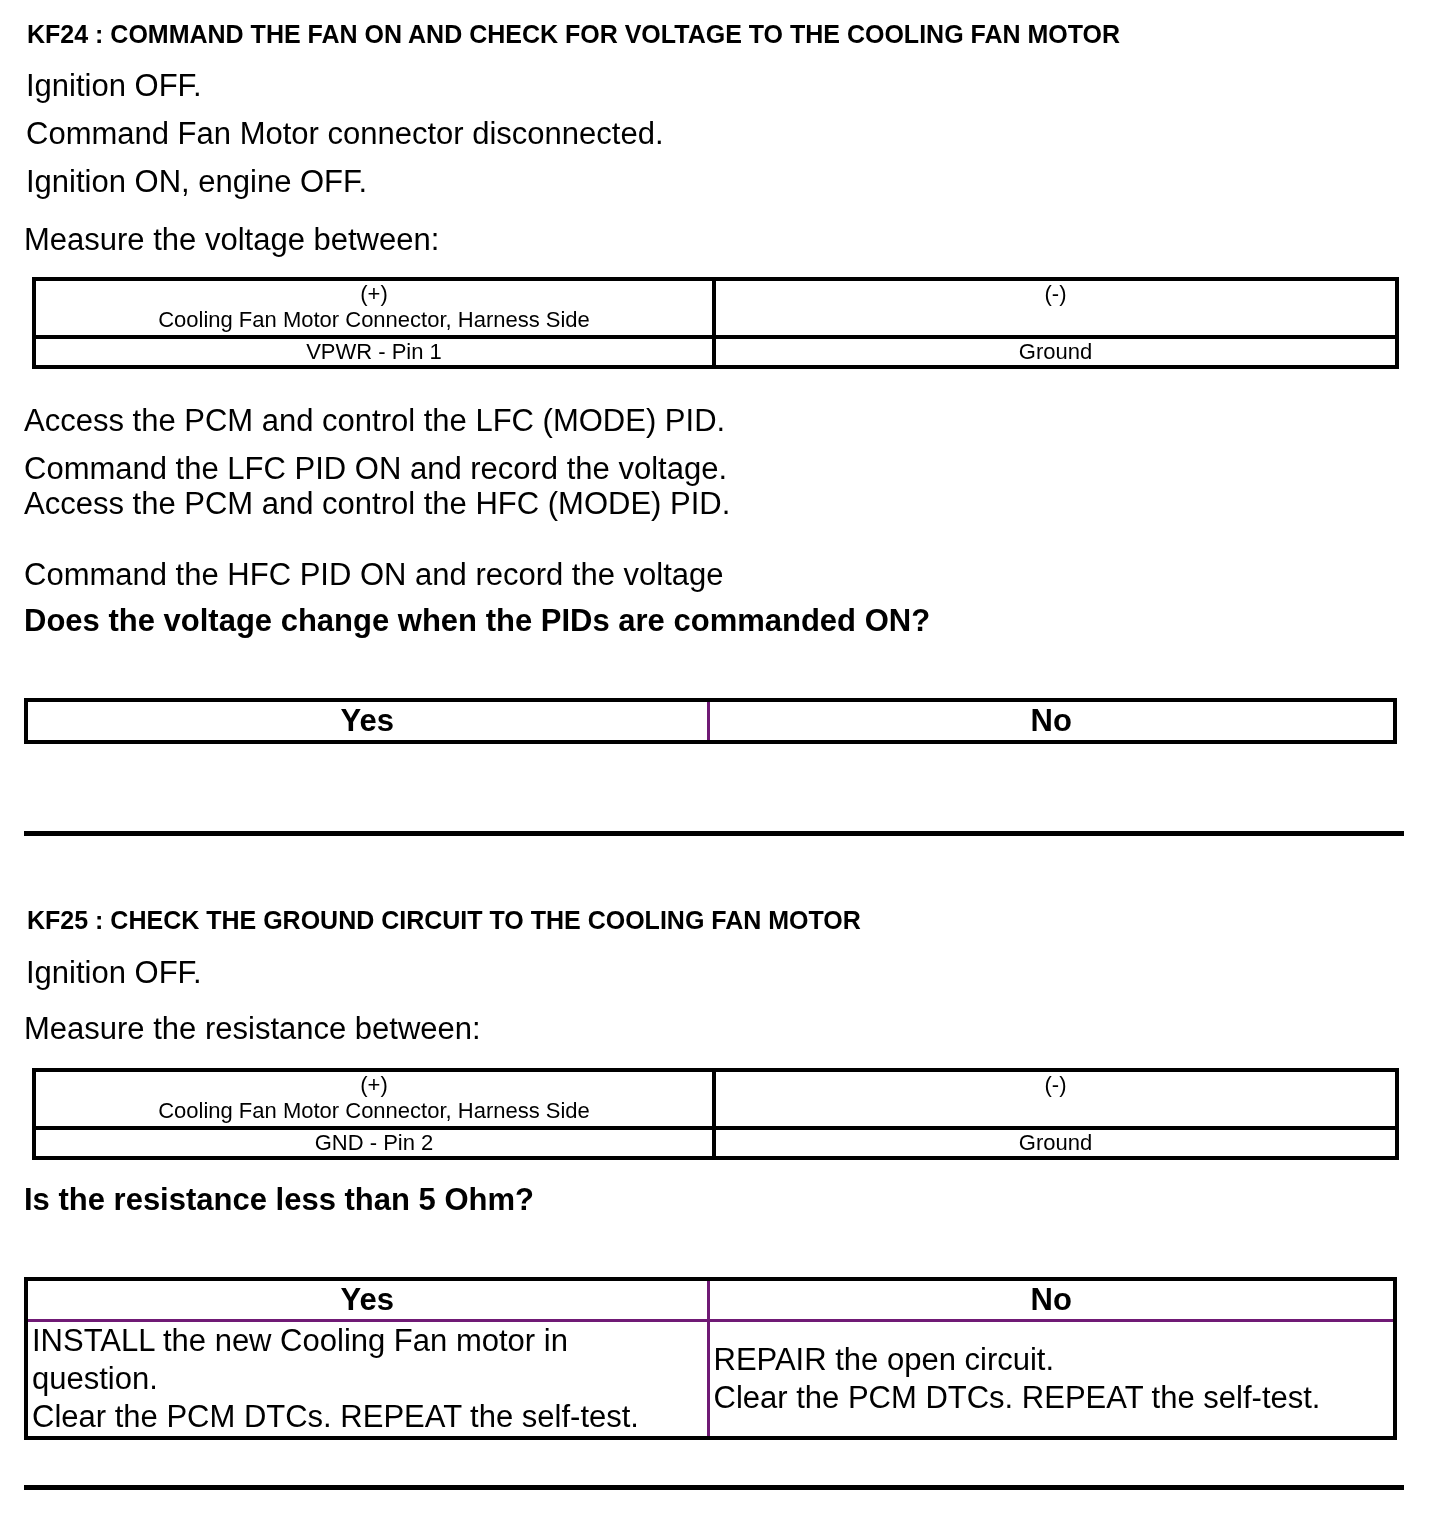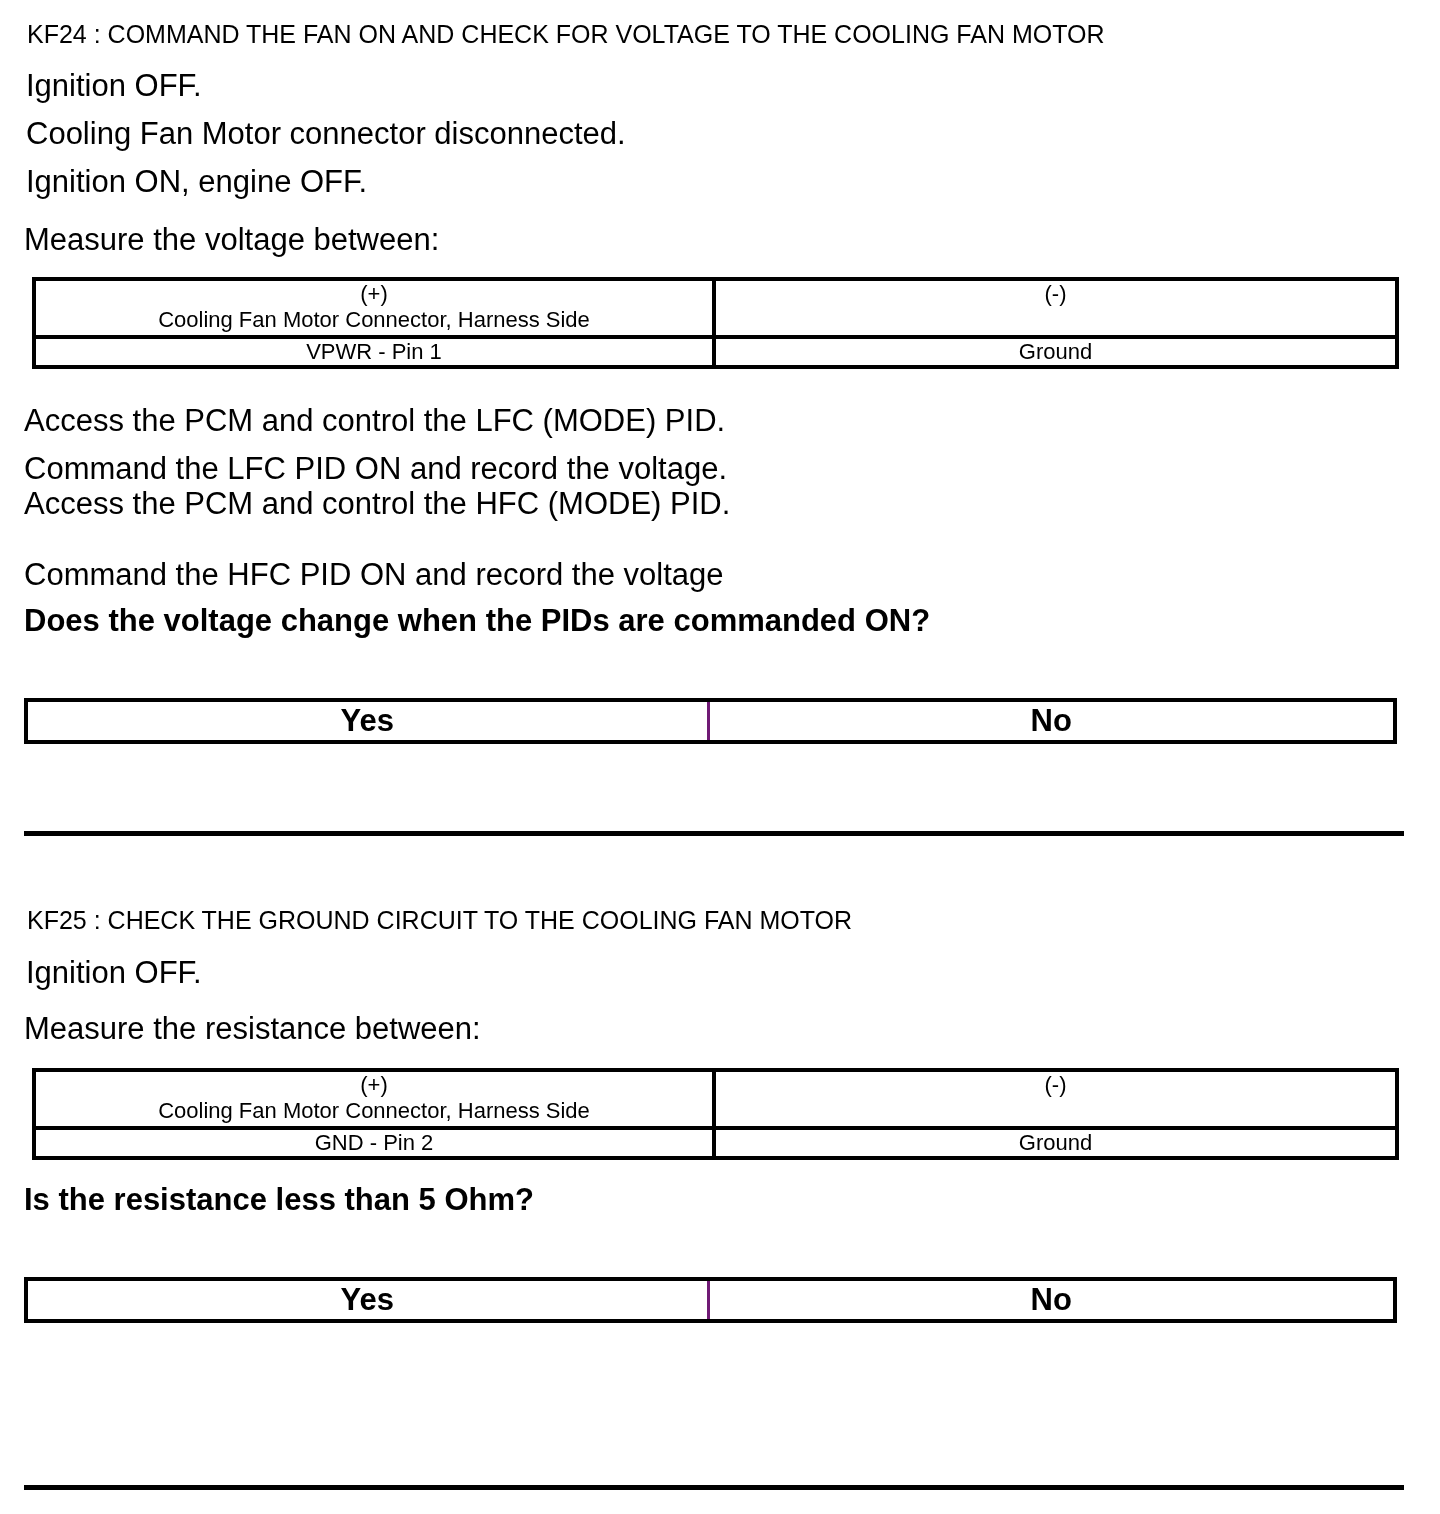--- a/index.html
+++ b/index.html
@@ -1,21 +1,21 @@
 <!DOCTYPE html>
 <html><head>
   <meta charset="utf-8">
   <style>
     html, body { margin: 0; padding: 0; background: #ffffff; }
     body {
       width: 1440px; height: 1514px; position: relative; overflow: hidden;
       font-family: "Liberation Sans", sans-serif; color: #000000;
     }
     .abs { position: absolute; white-space: nowrap; }
-    .heading { font-weight: normal; font-size: 25px; letter-spacing: 0px; }
+    .heading { font-weight: bold; font-size: 25px; letter-spacing: 0px; }
     .body-line { font-size: 31px; }
     .question { font-size: 31px; font-weight: bold; }
     table.meas {
       position: absolute; border-collapse: collapse; table-layout: fixed;
       border: 4px solid #000;
     }
     table.meas td {
       border: 4px solid #000; text-align: center; font-size: 22px;
       padding: 0; line-height: 26px; vertical-align: top;
     }
@@ -28,21 +28,21 @@
     table.yn td.val { text-align: center; height: 38px; }
     table.yn td.left { text-align: left; vertical-align: middle; line-height: 38px; padding-left: 4px; }
     .rule { position: absolute; left: 24px; width: 1380px; height: 5px; background: #000; }
   </style>
 </head>
 <body>
 
 <div class="abs heading" style="left:27px; top:20px;">KF24 : COMMAND THE FAN ON AND CHECK FOR VOLTAGE TO THE COOLING FAN MOTOR</div>
 
 <div class="abs body-line" style="left:26px; top:68px;">Ignition OFF.</div>
-<div class="abs body-line" style="left:26px; top:116px;">Cooling Fan Motor connector disconnected.</div>
+<div class="abs body-line" style="left:26px; top:116px;">Command Fan Motor connector disconnected.</div>
 <div class="abs body-line" style="left:26px; top:164px;">Ignition ON, engine OFF.</div>
 <div class="abs body-line" style="left:24px; top:222px;">Measure the voltage between:</div>
 
 <table class="meas" style="left:32px; top:277px; width:1363px;">
   <colgroup>
       <col style="width:680px">
       <col style="width:683px">
     </colgroup>
   <tbody>
       <tr style="height:58px;">
@@ -114,16 +114,27 @@
 <table class="yn" style="left:24px; top:1277px; width:1369px;">
   <colgroup>
       <col style="width:682px">
       <col style="width:687px">
     </colgroup>
   <tbody>
       <tr>
     <td class="hd">Yes</td>
     <td class="hd">No</td>
   </tr>
+  <tr style="height:112px;">
+    <td class="left">
+      <div>INSTALL the new Cooling Fan motor in</div>
+      <div>question.</div>
+      <div>Clear the PCM DTCs. REPEAT the self-test.</div>
+    </td>
+    <td class="left">
+      <div>REPAIR the open circuit.</div>
+      <div>Clear the PCM DTCs. REPEAT the self-test.</div>
+    </td>
+  </tr>
 </tbody>
   </table>
 
 <div class="rule" style="top:1485px;"></div>
 
 </body></html>

